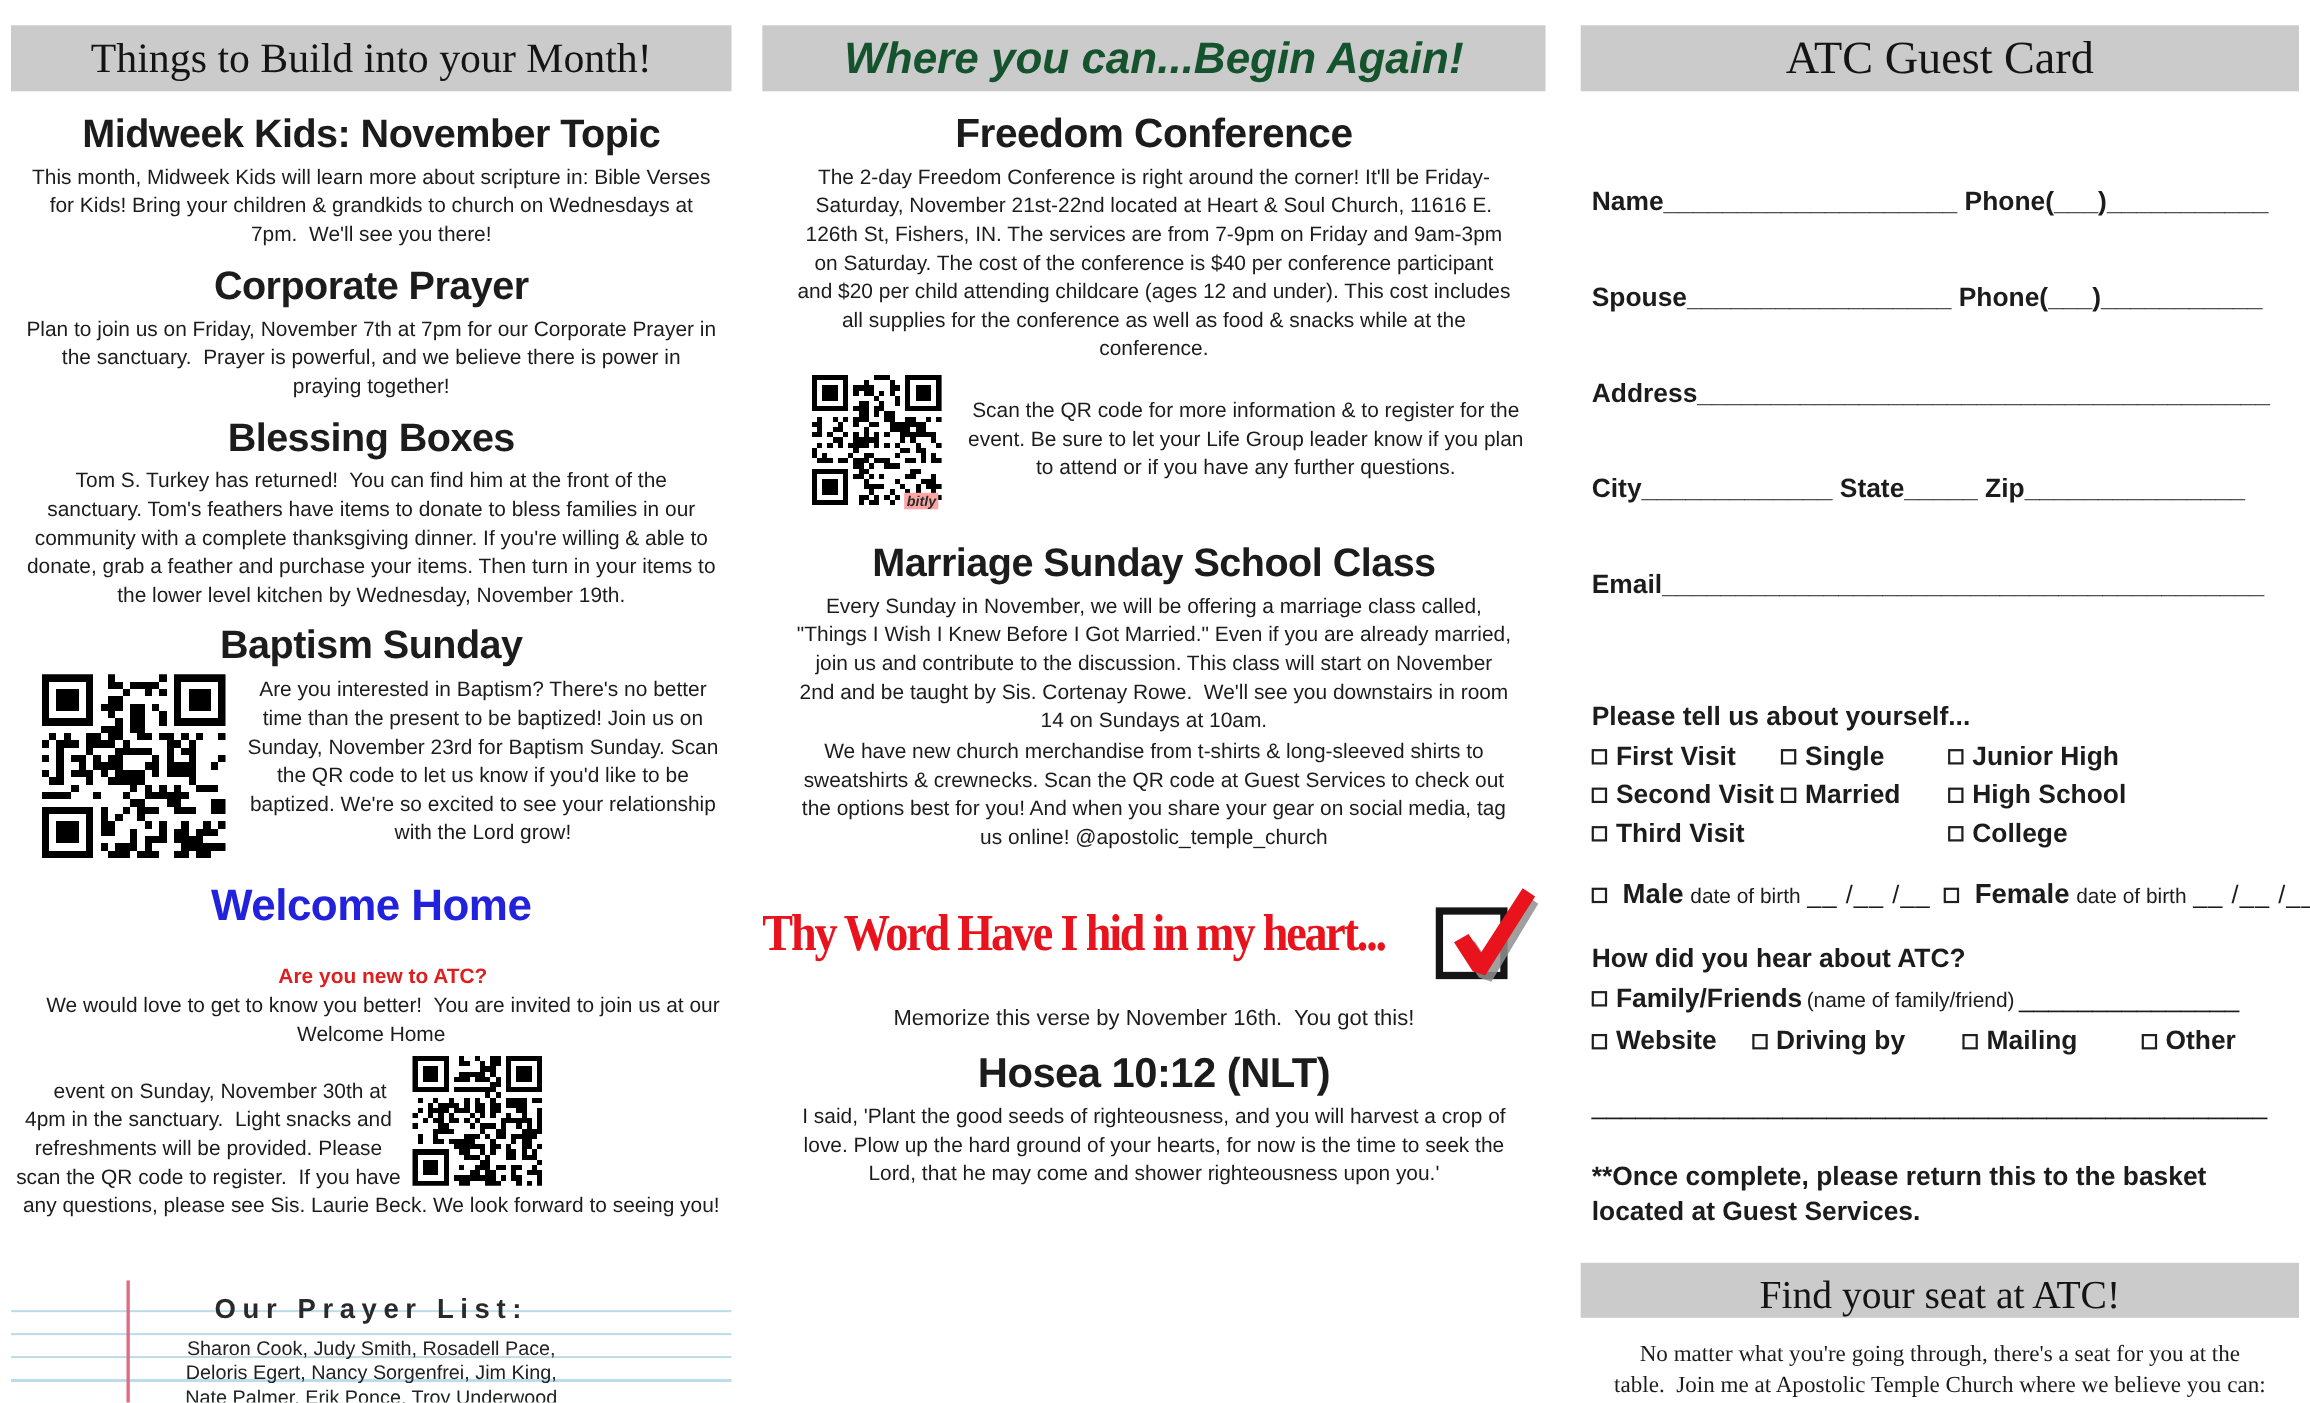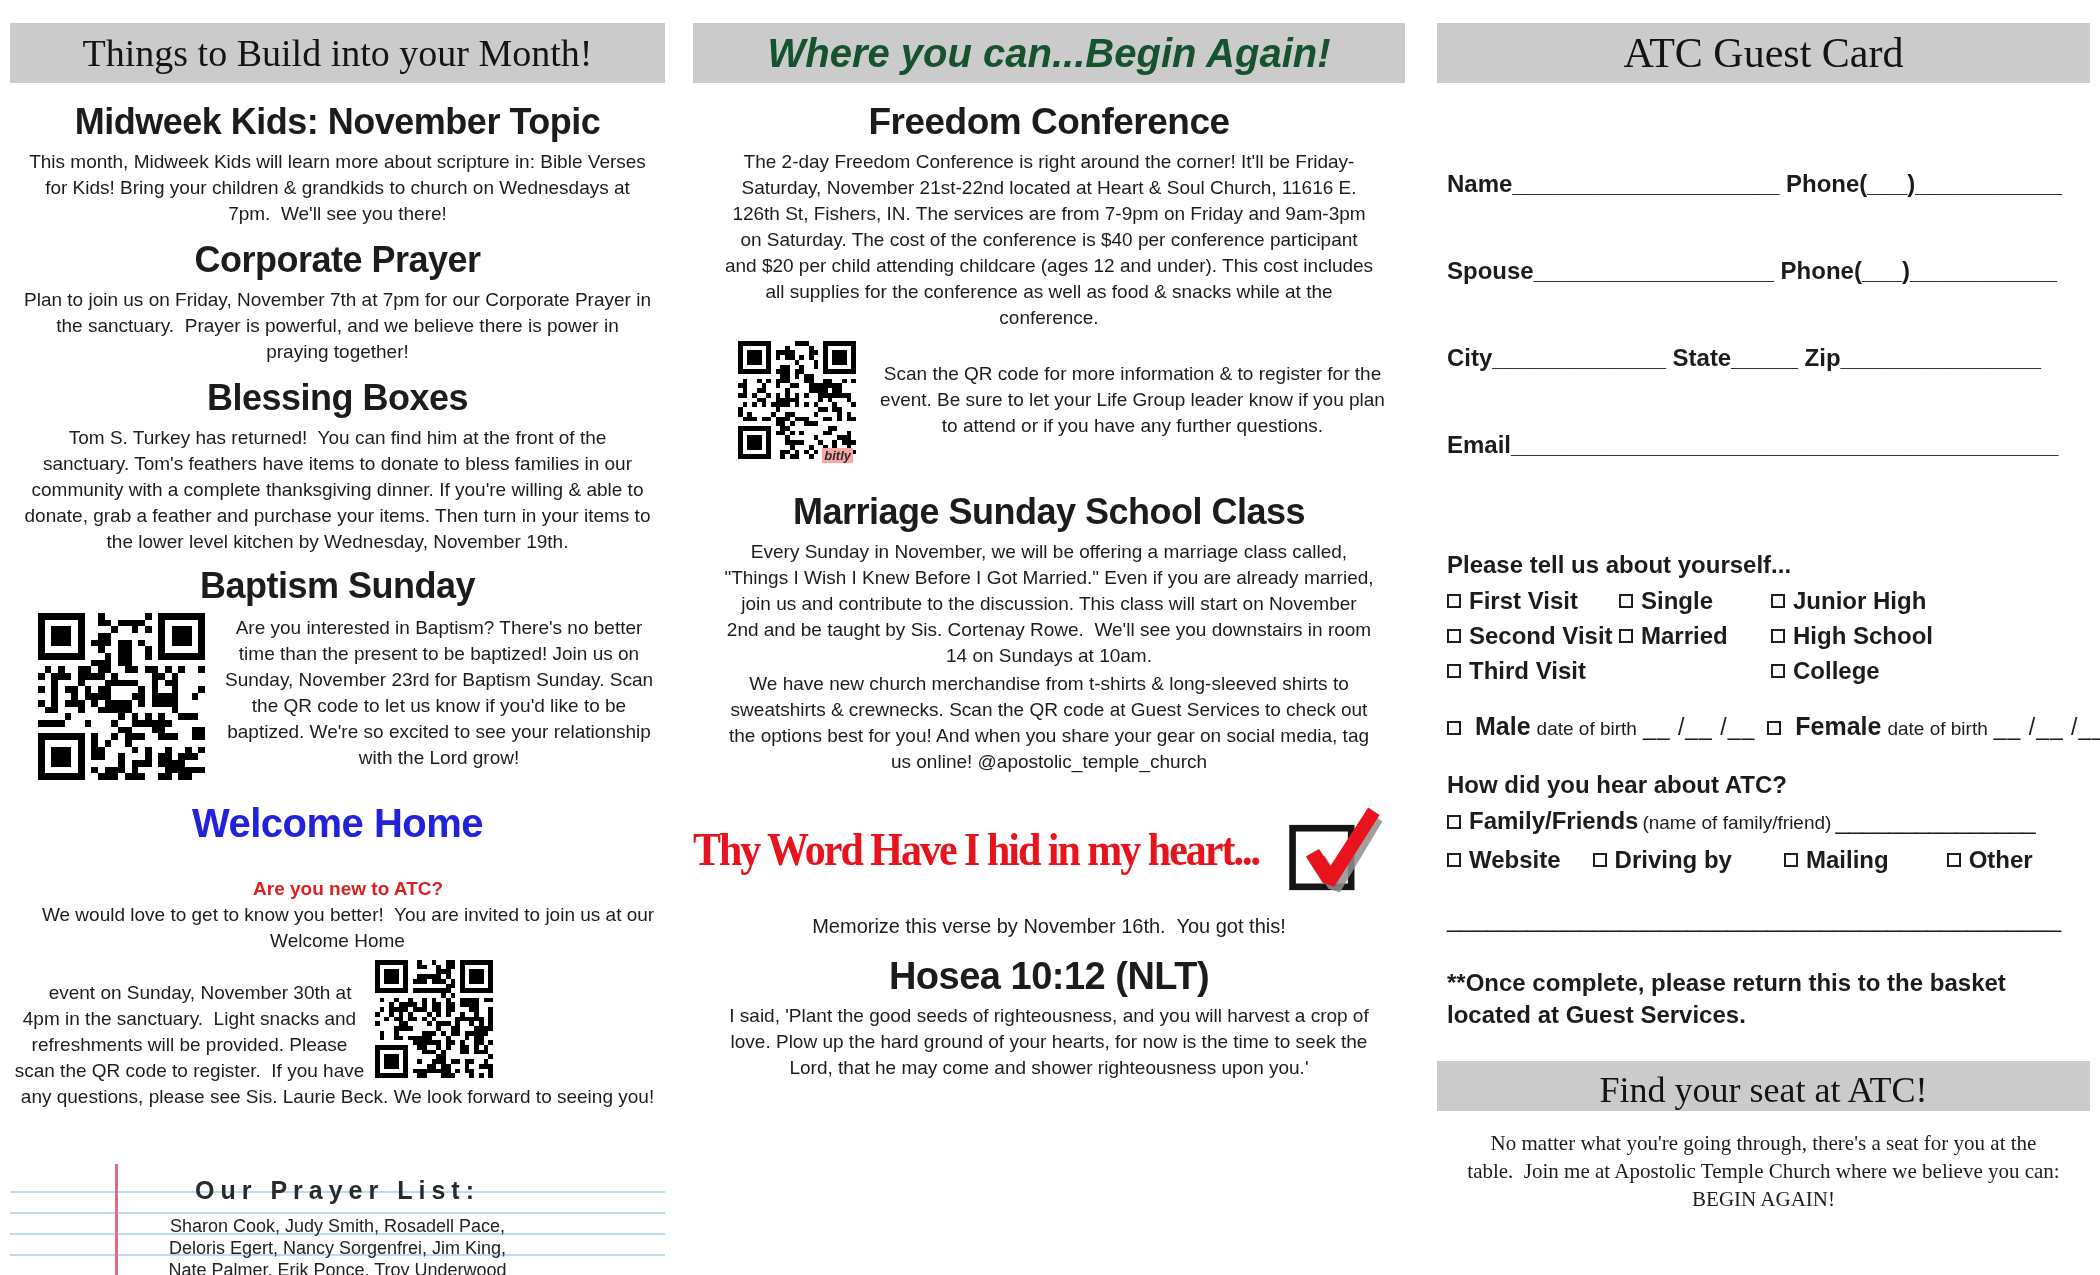--- a/index.html
+++ b/index.html
@@ -26,21 +26,21 @@
   .red{color:#dd1f1f;font-weight:700}
   .qr-float{float:right;width:118px;height:118px;margin:6px 168px 4px 10px}
   
   .notebook{position:relative;margin-top:26px;height:186px;
     background:repeating-linear-gradient(to bottom,transparent 0 19px,#bcdcea 19px 21px);
     background-position:0 10px}
   .notebook .margin-line{position:absolute;left:105px;top:2px;bottom:8px;width:3px;background:#e26a84}
   .pl-title{font-size:25px;letter-spacing:6px;color:#2a2a2a;text-align:center;padding-top:14px;margin:0}
   .pl-names{font-size:18px;line-height:22px;text-align:center;margin-top:10px;color:#222}
   
-  .verse-row{display:flex;align-items:center;justify-content:flex-start;gap:26px;margin-top:26px}
+  .verse-row{display:flex;align-items:center;justify-content:space-between;gap:26px;margin-top:26px}
   .verse-text{font-family:"Liberation Serif","DejaVu Serif",serif;font-weight:700;font-size:42px;
     color:#e8131c;letter-spacing:-2px;transform:scaleY(1.12);white-space:nowrap}
   
   .form-block{margin-top:28px;font-weight:600;font-size:24px;line-height:29px;white-space:pre;padding-left:10px}
   .sub-head{font-weight:700;font-size:24px;margin:34px 0 4px;padding-left:10px}
   .about-grid{display:grid;grid-template-columns:172px 152px 1fr;padding-left:10px}
   .about-grid div{display:flex;align-items:center;font-weight:600;font-size:24px;line-height:35px}
   .cb{display:inline-block;width:14px;height:14px;border:2px solid #1f1f1f;margin-right:8px;box-sizing:border-box;background:#fff;flex:none}
   .gender-row{display:flex;align-items:baseline;gap:6px;margin-top:24px;padding-left:10px;white-space:nowrap}
   .glabel{font-weight:700;font-size:25px}
@@ -154,20 +154,21 @@
 </div>
 
 <div class="col" id="col3">
   <div class="bar">
     <span class="bar-serif bar3">ATC Guest Card</span>
   </div>
 
   <div class="form-block">
     <div>Name____________________ Phone(___)___________</div>
     <div>Spouse__________________ Phone(___)___________</div>
+    <div>Address_______________________________________</div>
     <div>City_____________ State_____ Zip_______________</div>
     <div>Email_________________________________________</div>
   </div>
 
   <div class="sub-head">Please tell us about yourself...</div>
   <div class="about-grid">
     <div>
         <span class="cb"></span>
         <span>First Visit</span>
       </div>

